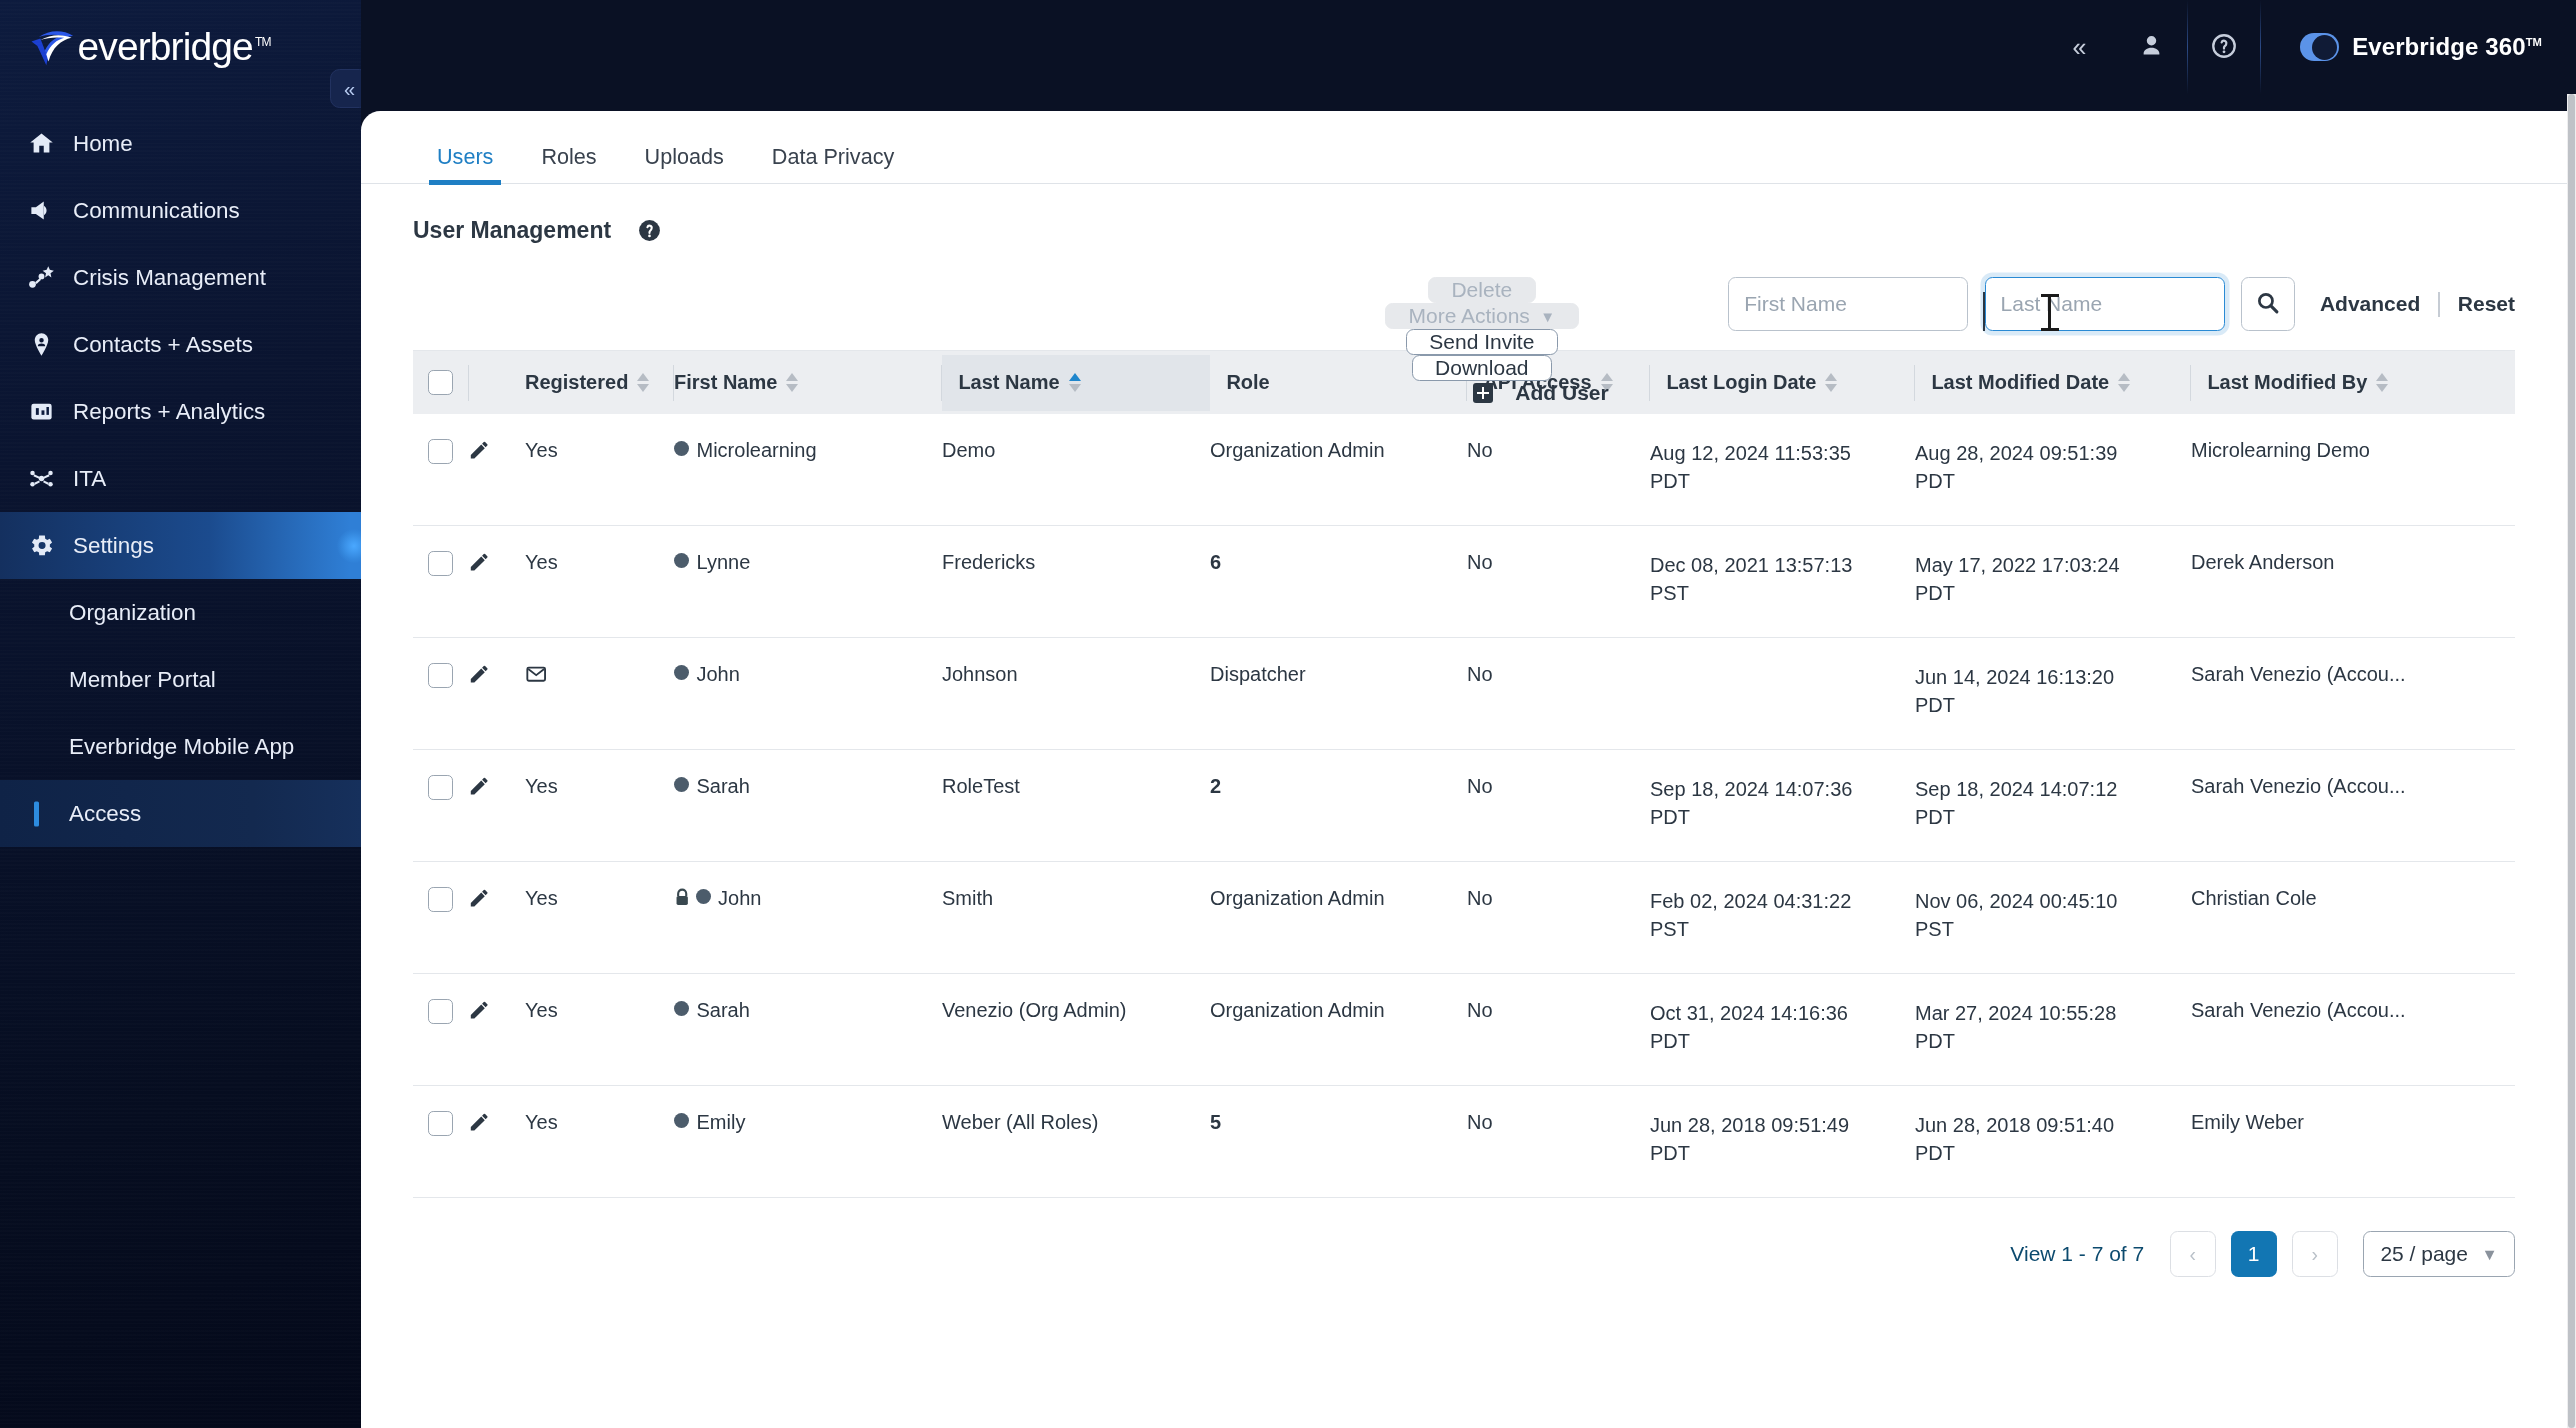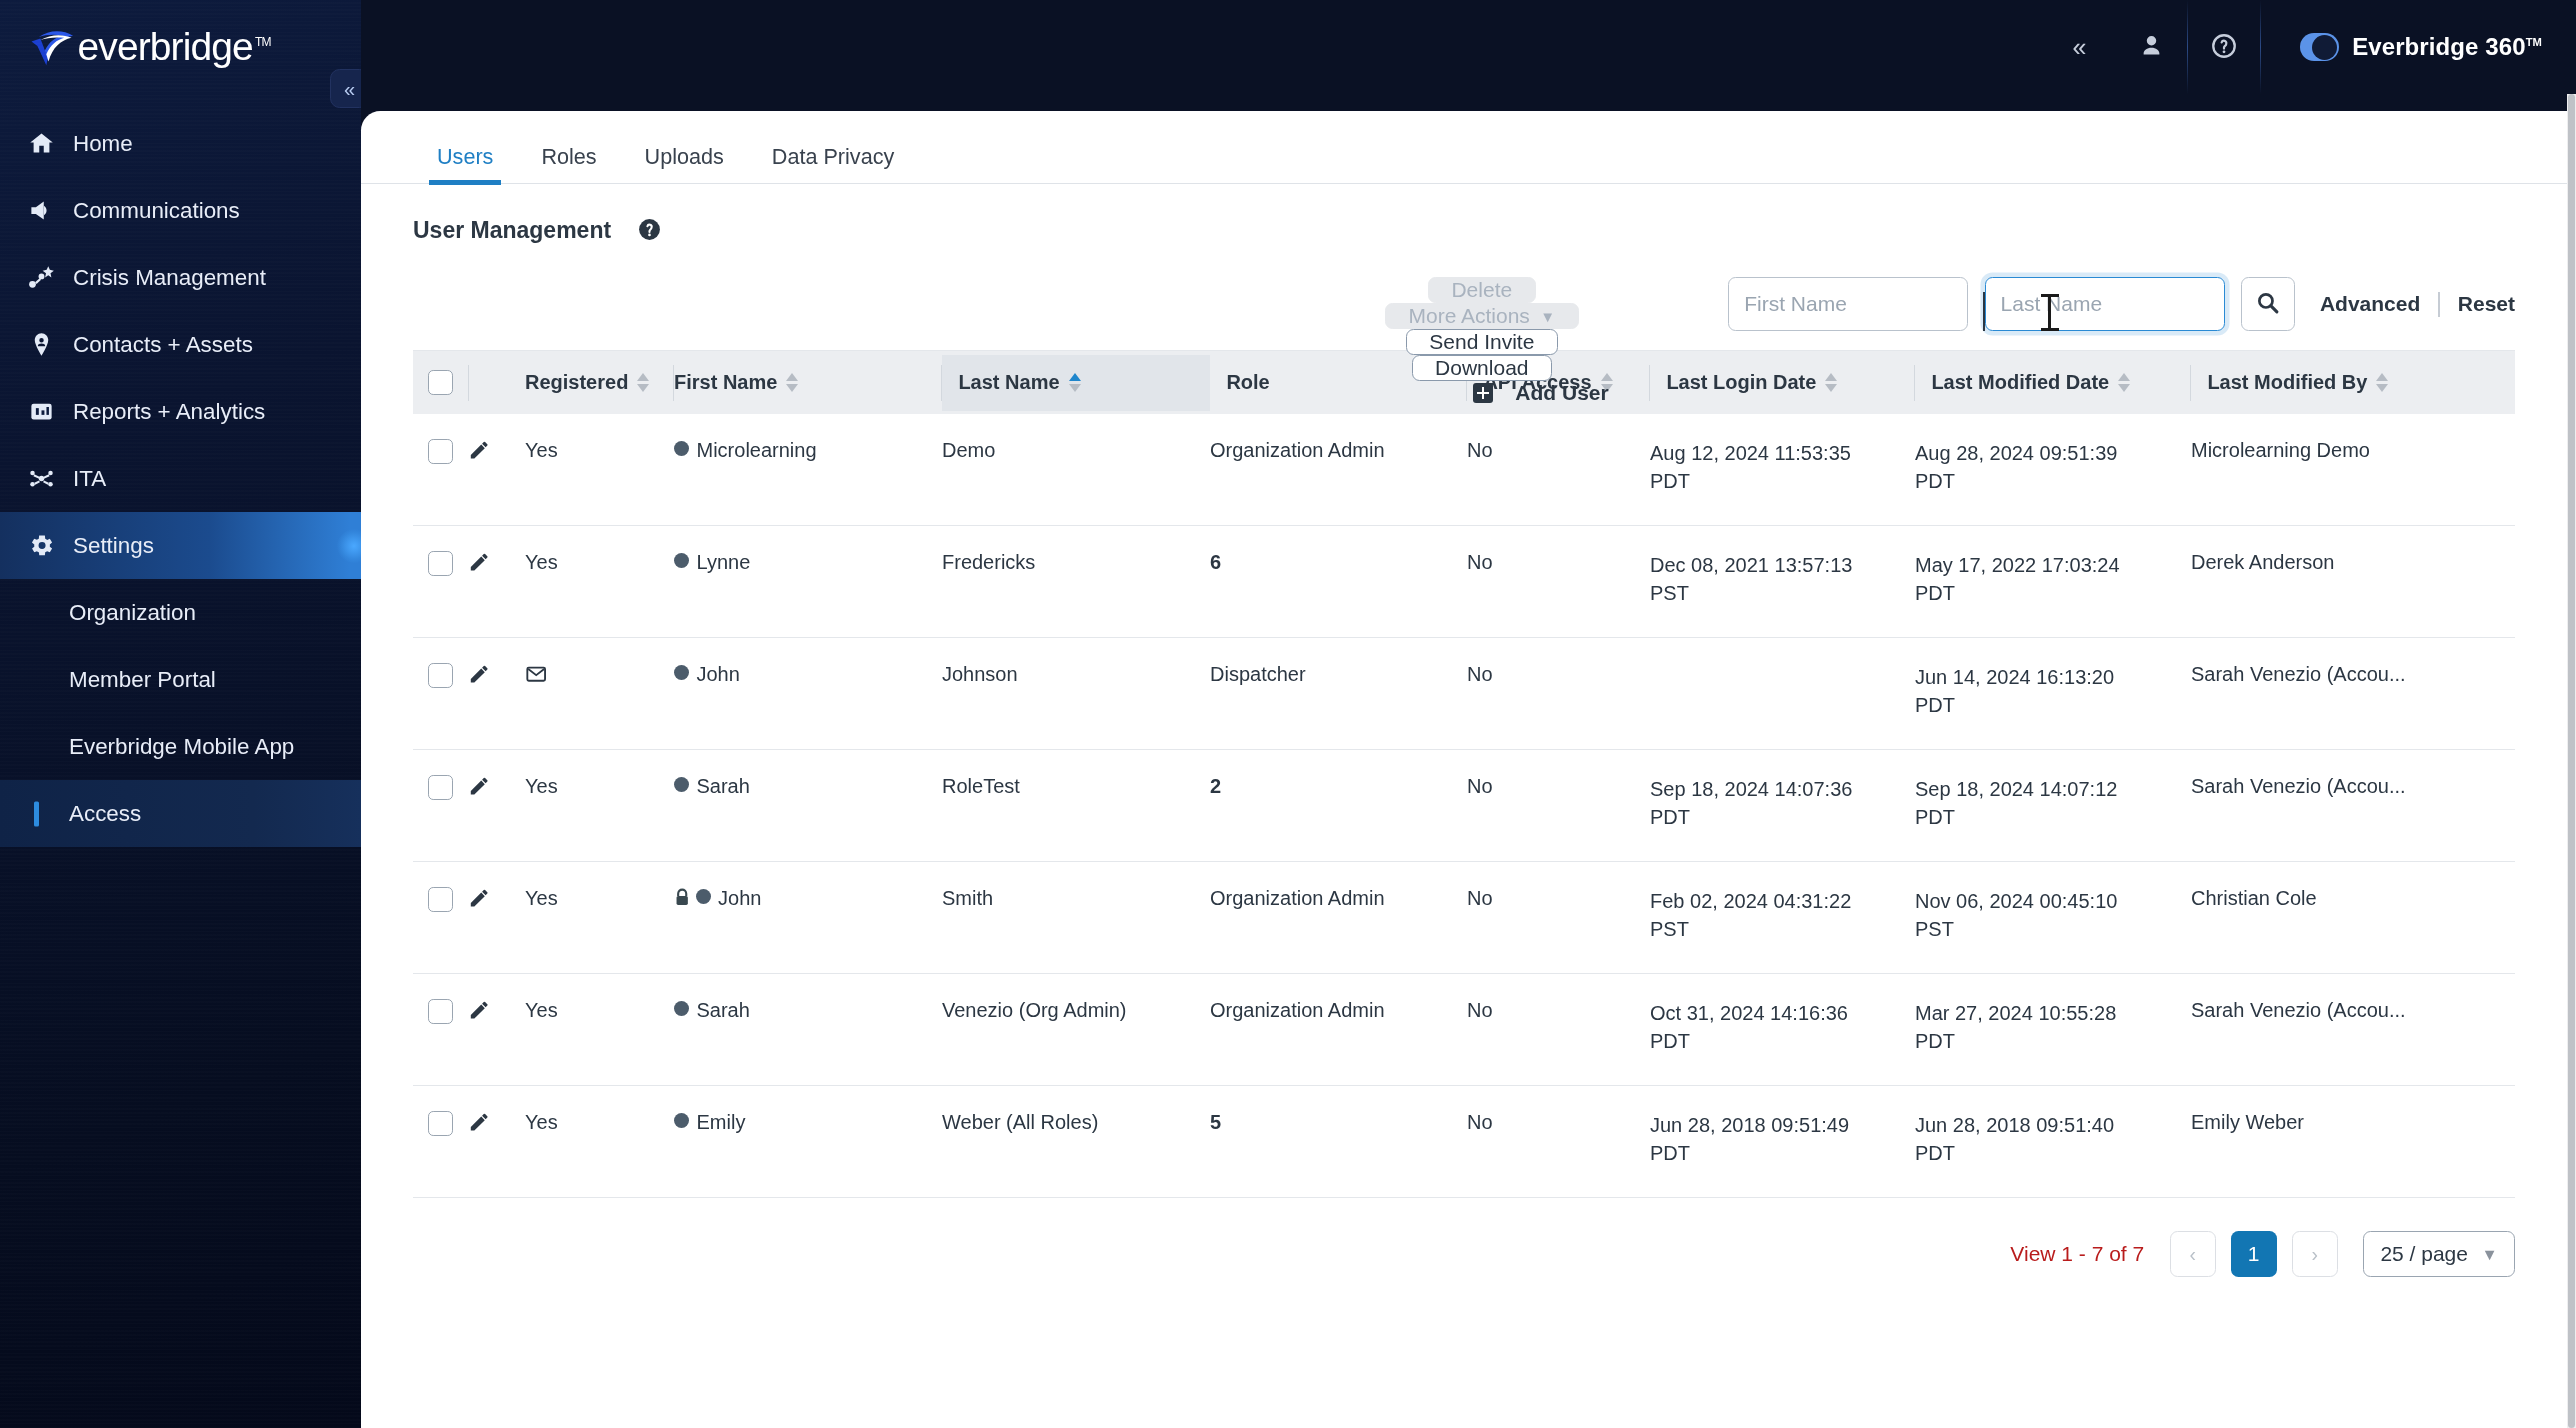--- a/index.html
+++ b/index.html
@@ -82,21 +82,21 @@
     background: #fff; border-top-left-radius: 19.4px; overflow: hidden; margin-top: 17px;
   }
   .scrollbar { position: absolute; right: 0; top: 94px; bottom: 0; width: 9px; background: #efeff0; }
   .scrollbar .thumb { position: absolute; left: 0.7px; top: 0; width: 7.5px; height: 1334px; border-radius: 4.5px; background: #bfc2c7; }
 
   .tabs { display: flex; align-items: flex-end; padding-left: 52px; height: 73px; border-bottom: 1.5px solid #dfe3e8; }
   .tab { padding: 0 24px 13.4px 24px; font-size: 21.6px; color: #39424e; cursor: pointer; position: relative; }
   .tab.active { color: #1f7fc4; }
   .tab.active::after { content:""; position:absolute; left:16.4px; right:16.4px; bottom:-1.5px; height:4.5px; background:#1f7fc4; }
 
-  .page-title-row { display: flex; align-items: flex-start; gap: 26px; padding: 33px 0 0 52px; }
+  .page-title-row { display: flex; align-items: center; gap: 26px; padding: 33px 0 0 52px; }
   .page-title { font-size: 23px; font-weight: bold; color: #2c3743; }
   .help-ico { width: 25px; height: 25px; }
 
   .toolbar { display: flex; align-items: center; padding: 33px 0 0 52px; position: relative; height: 82px; flex-direction: column; }
   .btn {
     height: 54px; border-radius: 7.5px; font-size: 21px; display:flex; align-items:center; justify-content:center;
     padding: 0 22.4px; margin-right: 16.4px; cursor: pointer; white-space: nowrap;
   }
   .btn-disabled { background: #e7e9ec; color: #a9b3bf; border: 0.7px solid #e7e9ec; }
   .btn-outline { background: #fff; color: #2c3743; border: 1.1px solid #8a99ab; }
@@ -149,21 +149,21 @@
   .c-by    { width: 261px; flex: 0 0 261px; }
 
   .chk { width: 25px; height: 25px; border: 1.1px solid #9aa5b1; border-radius: 5.2px; background: #fff; cursor: pointer; }
   .dot { display: inline-block; width: 15px; height: 15px; border-radius: 50%; background: #4c5c6b; margin-right: 7.5px; vertical-align: 0.7px; }
   .lock { display:inline-block; width: 16.4px; height: 19.4px; margin-right: 5.2px; vertical-align: -2.2px; }
   .role-num { font-weight: bold; }
   .nowrapline { line-height: 1.42; }
 
   
   .tfoot { display: flex; align-items: center; justify-content: flex-end; padding: 33px 52px 0 0; gap: 15px; }
-  .view-count { font-size: 21px; color: #b91c1c; margin-right: 10.4px; }
+  .view-count { font-size: 21px; color: #0c4a6e; margin-right: 10.4px; }
   .pg-btn {
     width: 46px; height: 46px; border-radius: 7.5px; border: 1.1px solid #dcdfe4; background: #fff;
     display: flex; align-items: center; justify-content: center; color: #b9c0c8; font-size: 19.4px; cursor: pointer;
   }
   .pg-num { width: 46px; height: 46px; border-radius: 7.5px; background: #1276b3; color: #fff; font-size: 21px;
             display: flex; align-items: center; justify-content: center; cursor: pointer; }
   .per-page {
     height: 46px; border-radius: 7.5px; border: 1.1px solid #9aa5b1; background: #fff; padding: 0 16.4px;
     display: flex; align-items: center; gap: 13.4px; font-size: 21px; color: #2c3743; margin-left: 10.4px; cursor: pointer;
   }

